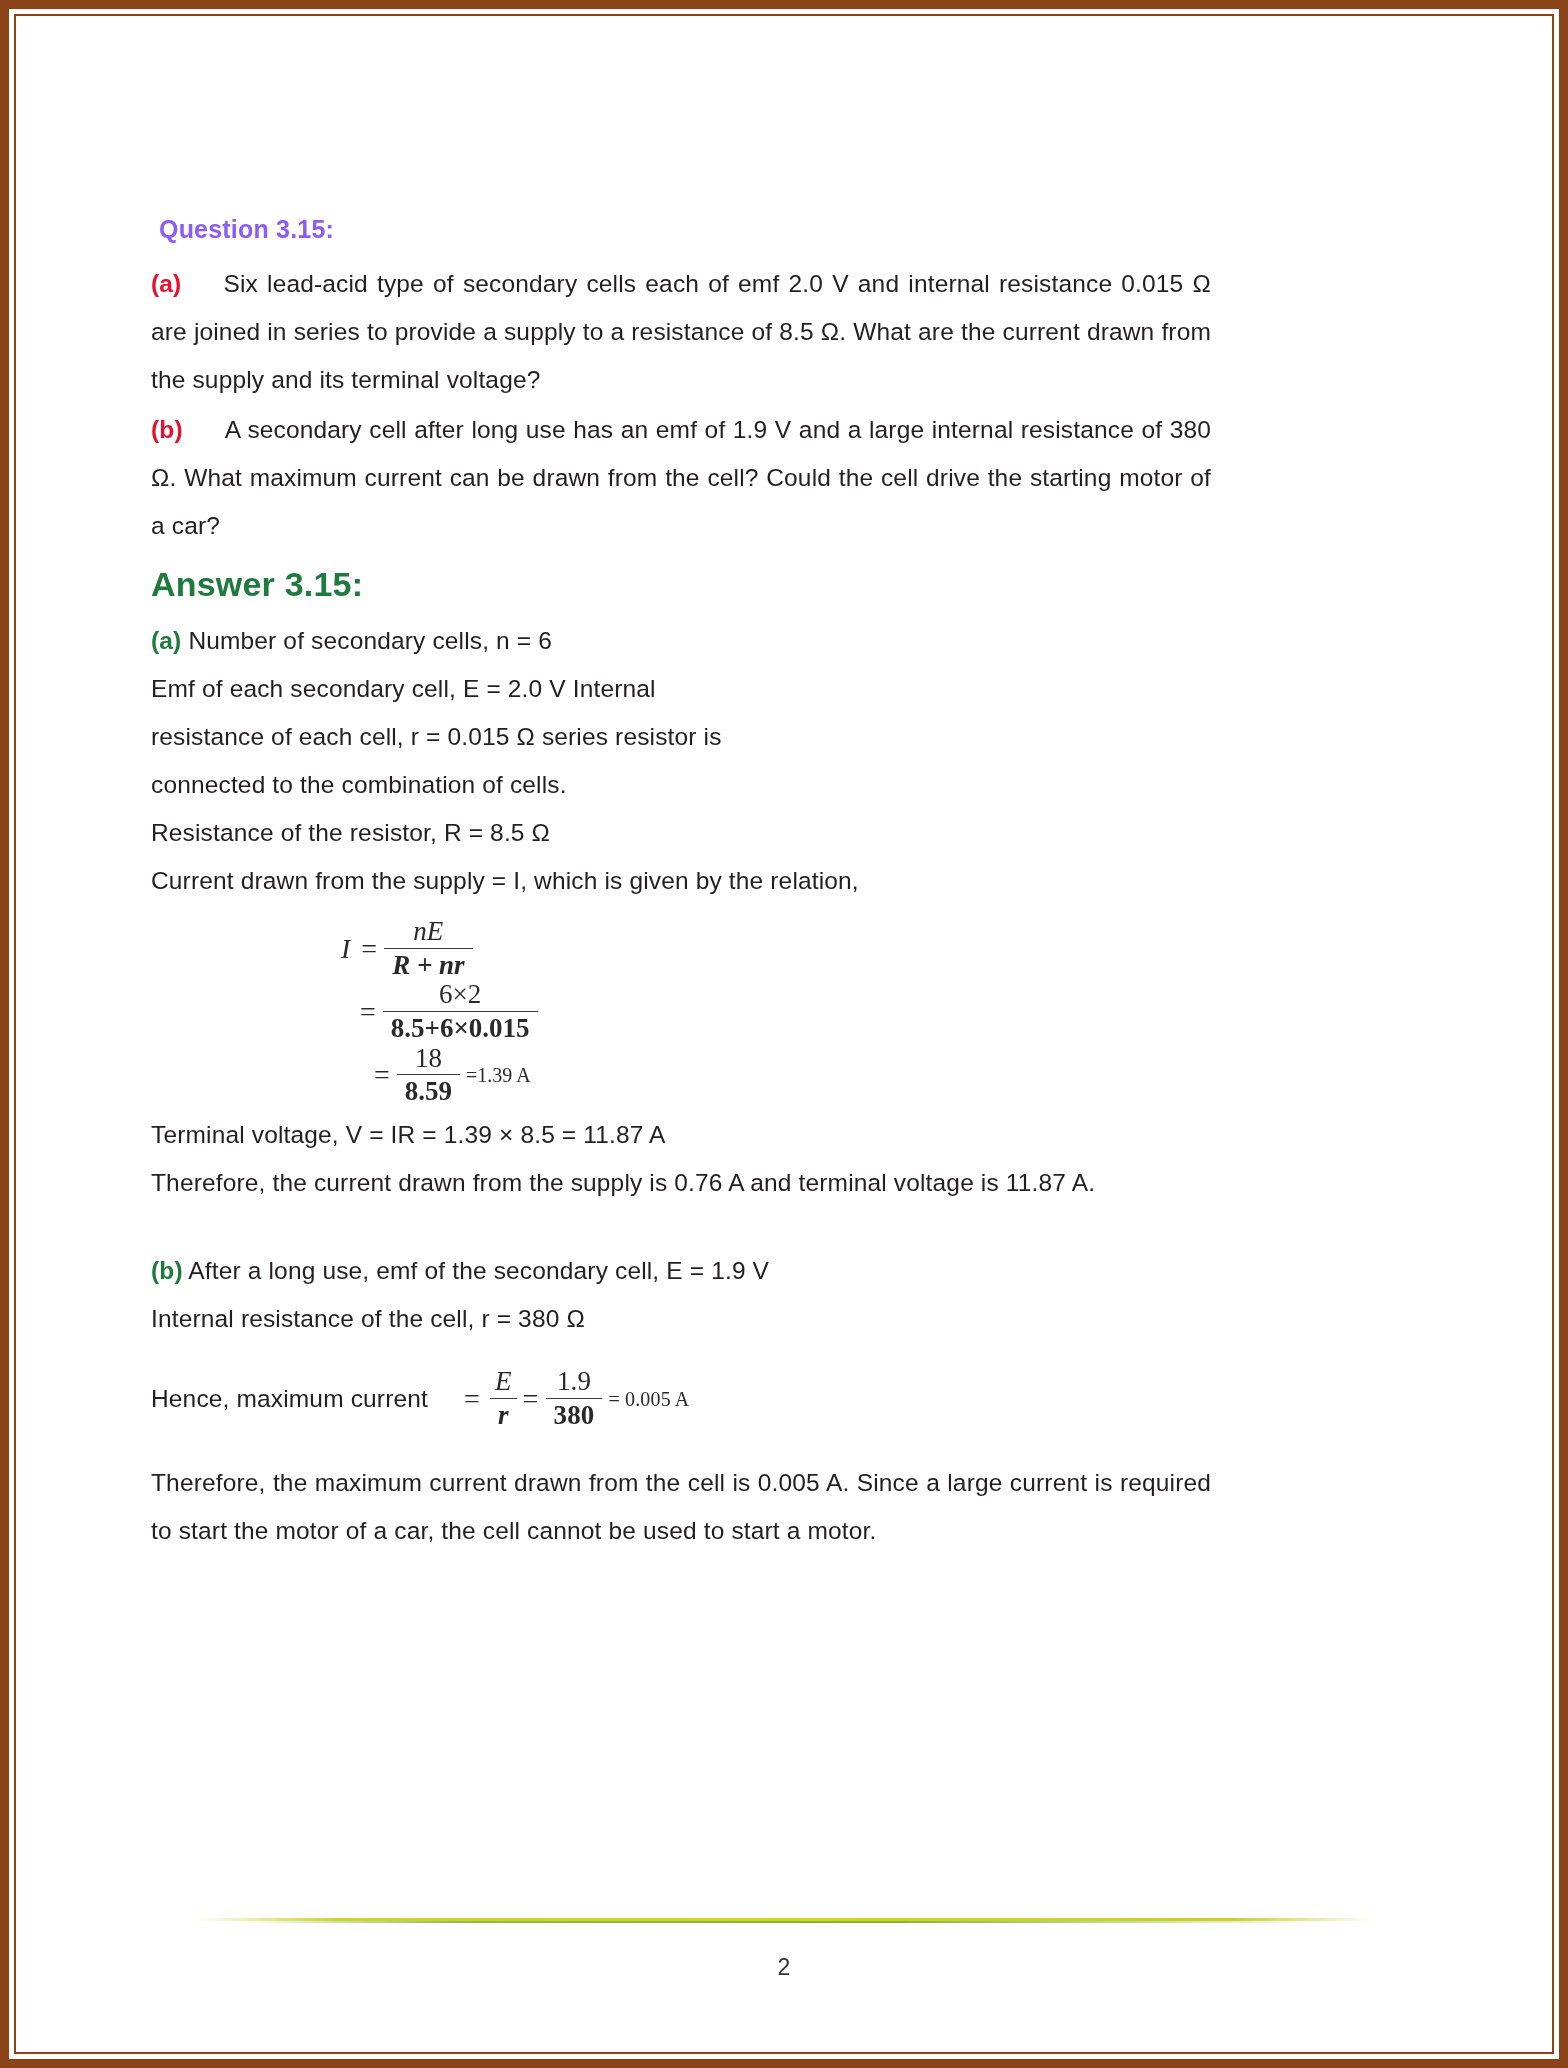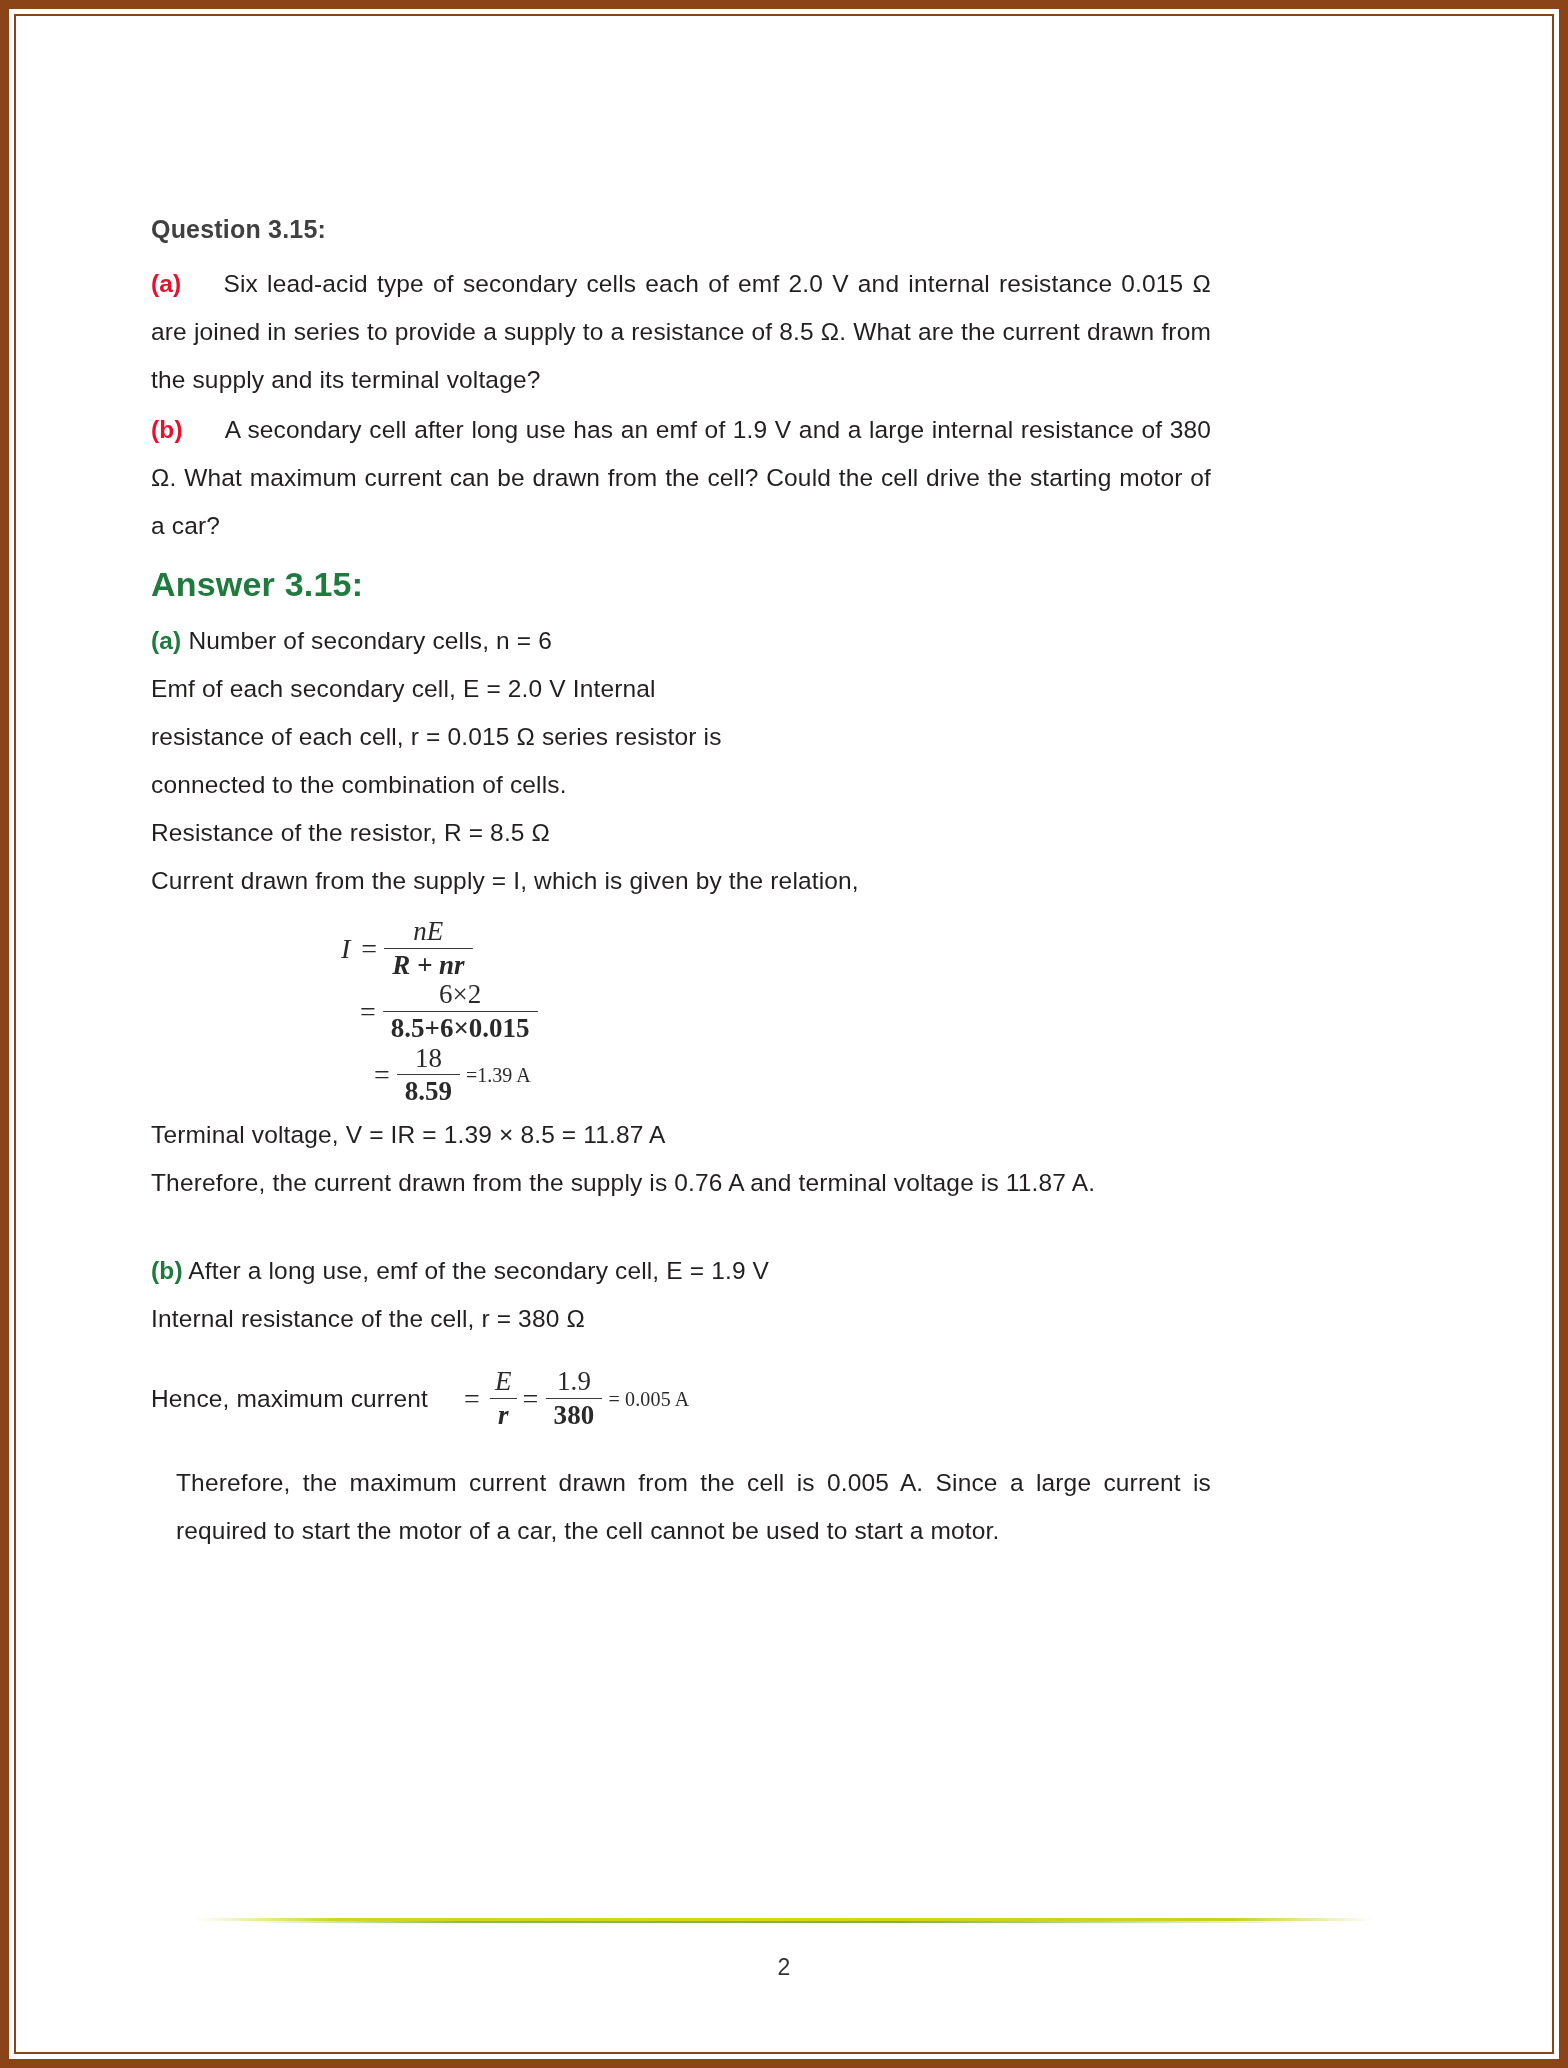--- a/index.html
+++ b/index.html
@@ -39,45 +39,44 @@
   
   .content {
     position: absolute;
     left: 126px;
     top: 190px;
     width: 1060px;
     color: #231f20;
   }
 
   .q-heading {
-    color: #404040;
+    color: #8b5cf6;
     font-weight: bold;
     font-size: 25px;
     letter-spacing: 0.2px;
-    margin: 0 0 16px 0;
+    margin: 0 0 16px 8px;
   }
   .a-heading {
     color: #1f7a3d;
     font-weight: bold;
     font-size: 34px;
     letter-spacing: 0.2px;
     margin: 15px 0 13px 0;
   }
 
   p.body {
     font-size: 24.5px;
     line-height: 48px;
     margin: 0;
     color: #231f20;
     letter-spacing: 0.15px;
   }
   p.justify {
     text-align: justify;
     text-justify: inter-word;
-    margin-left: 25px;
   }
   p.block-q {
     margin: 0 0 2px 0;
   }
 
   .lbl-red {
     color: #e8112d;
     font-weight: bold;
   }
   .lbl-green {

